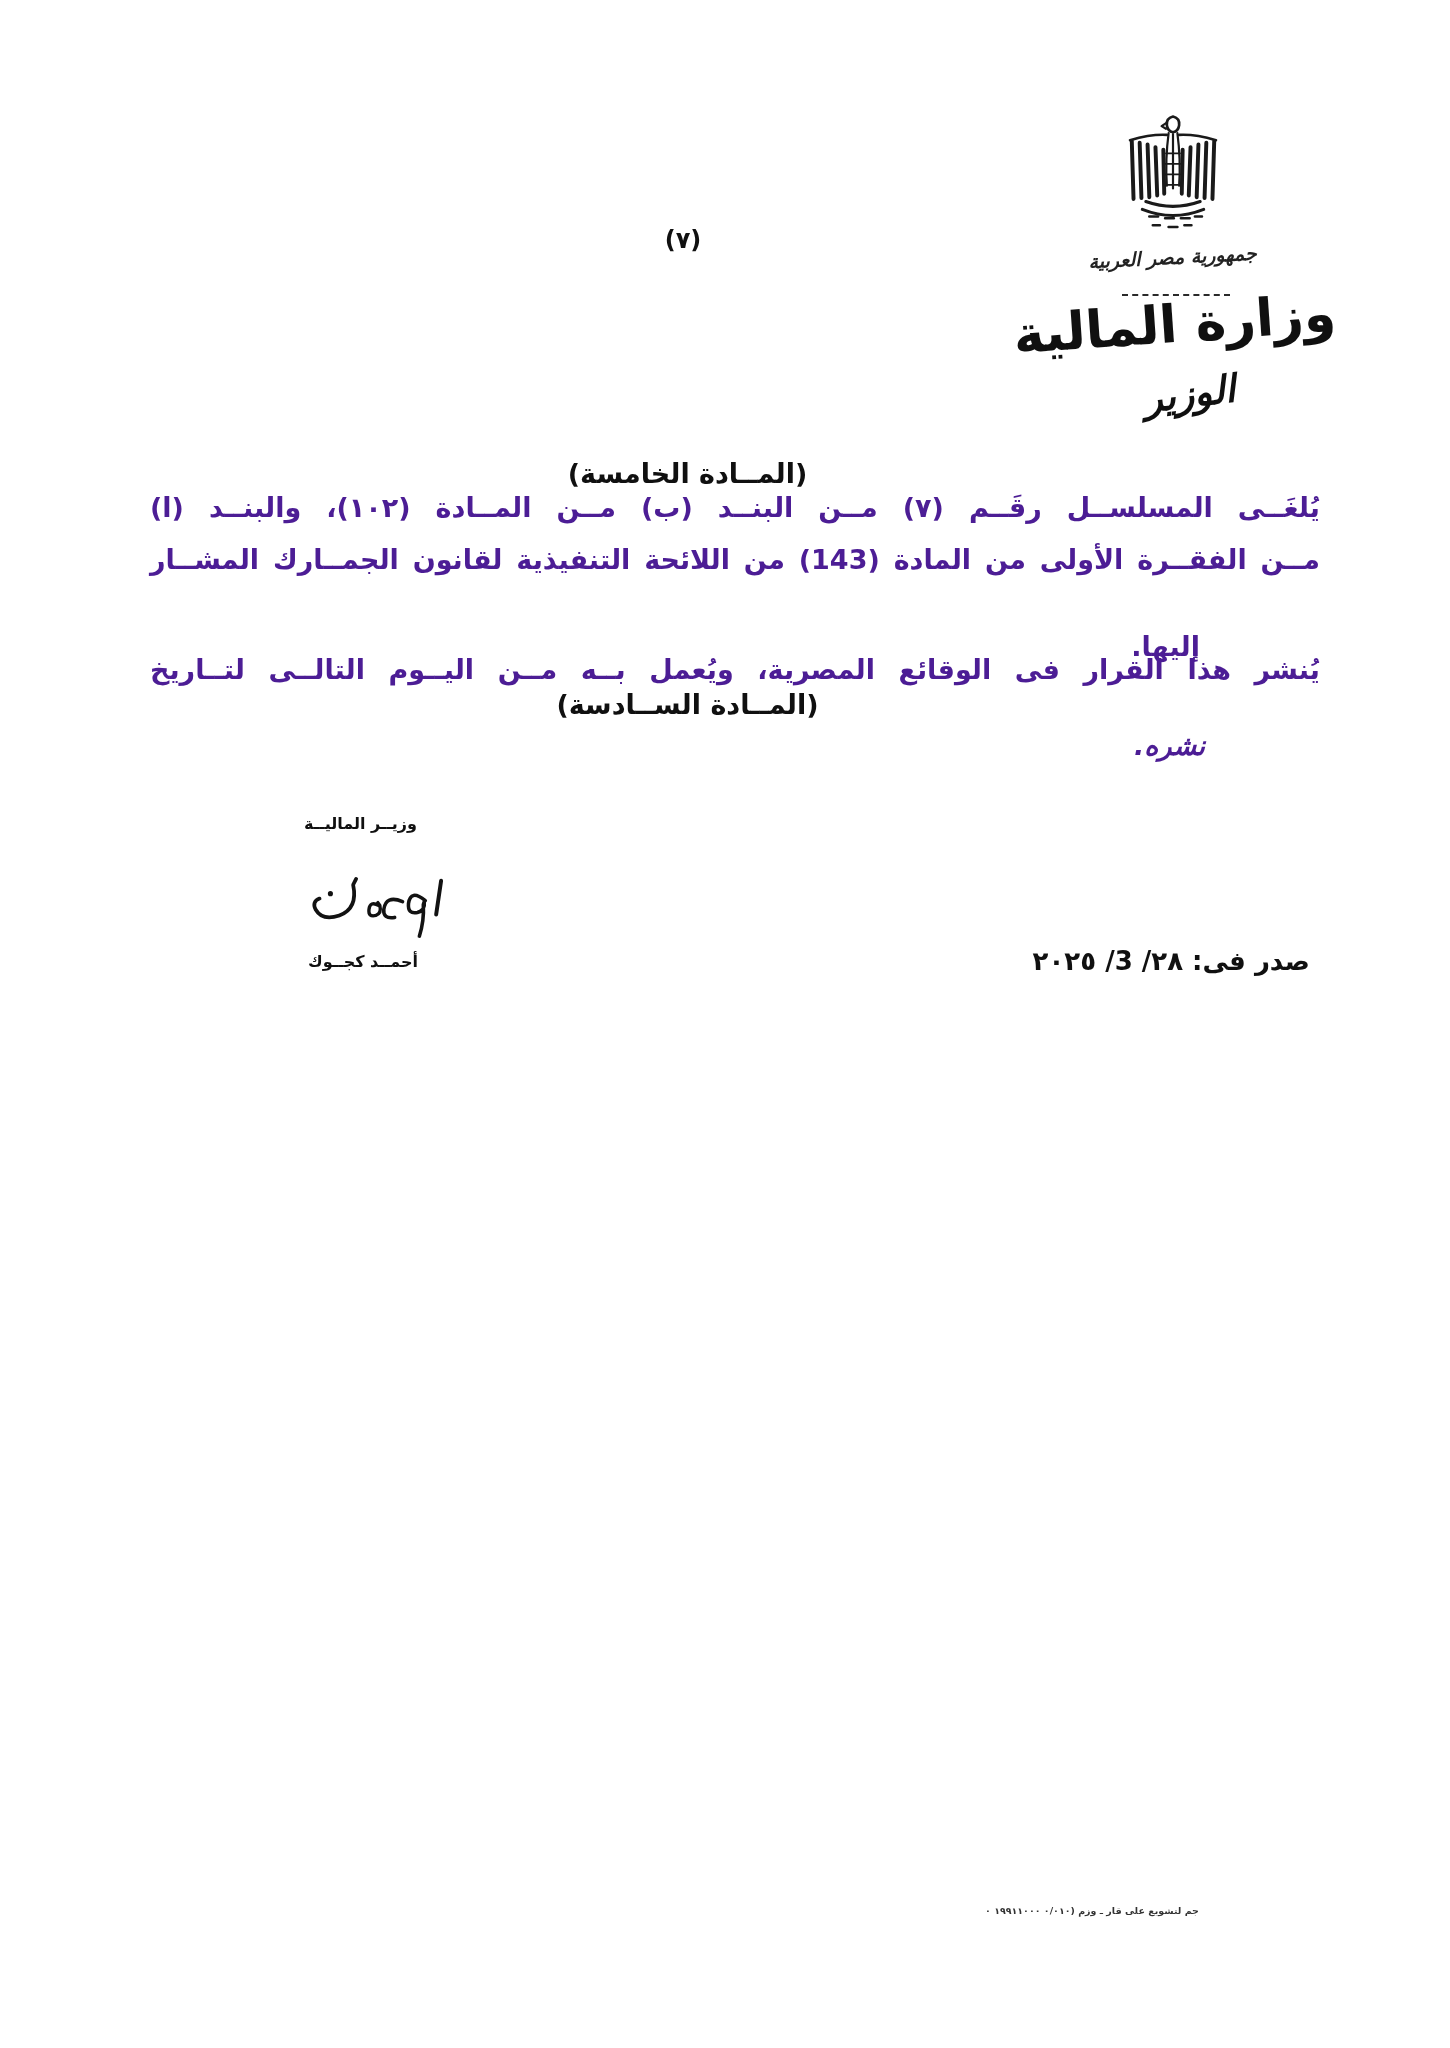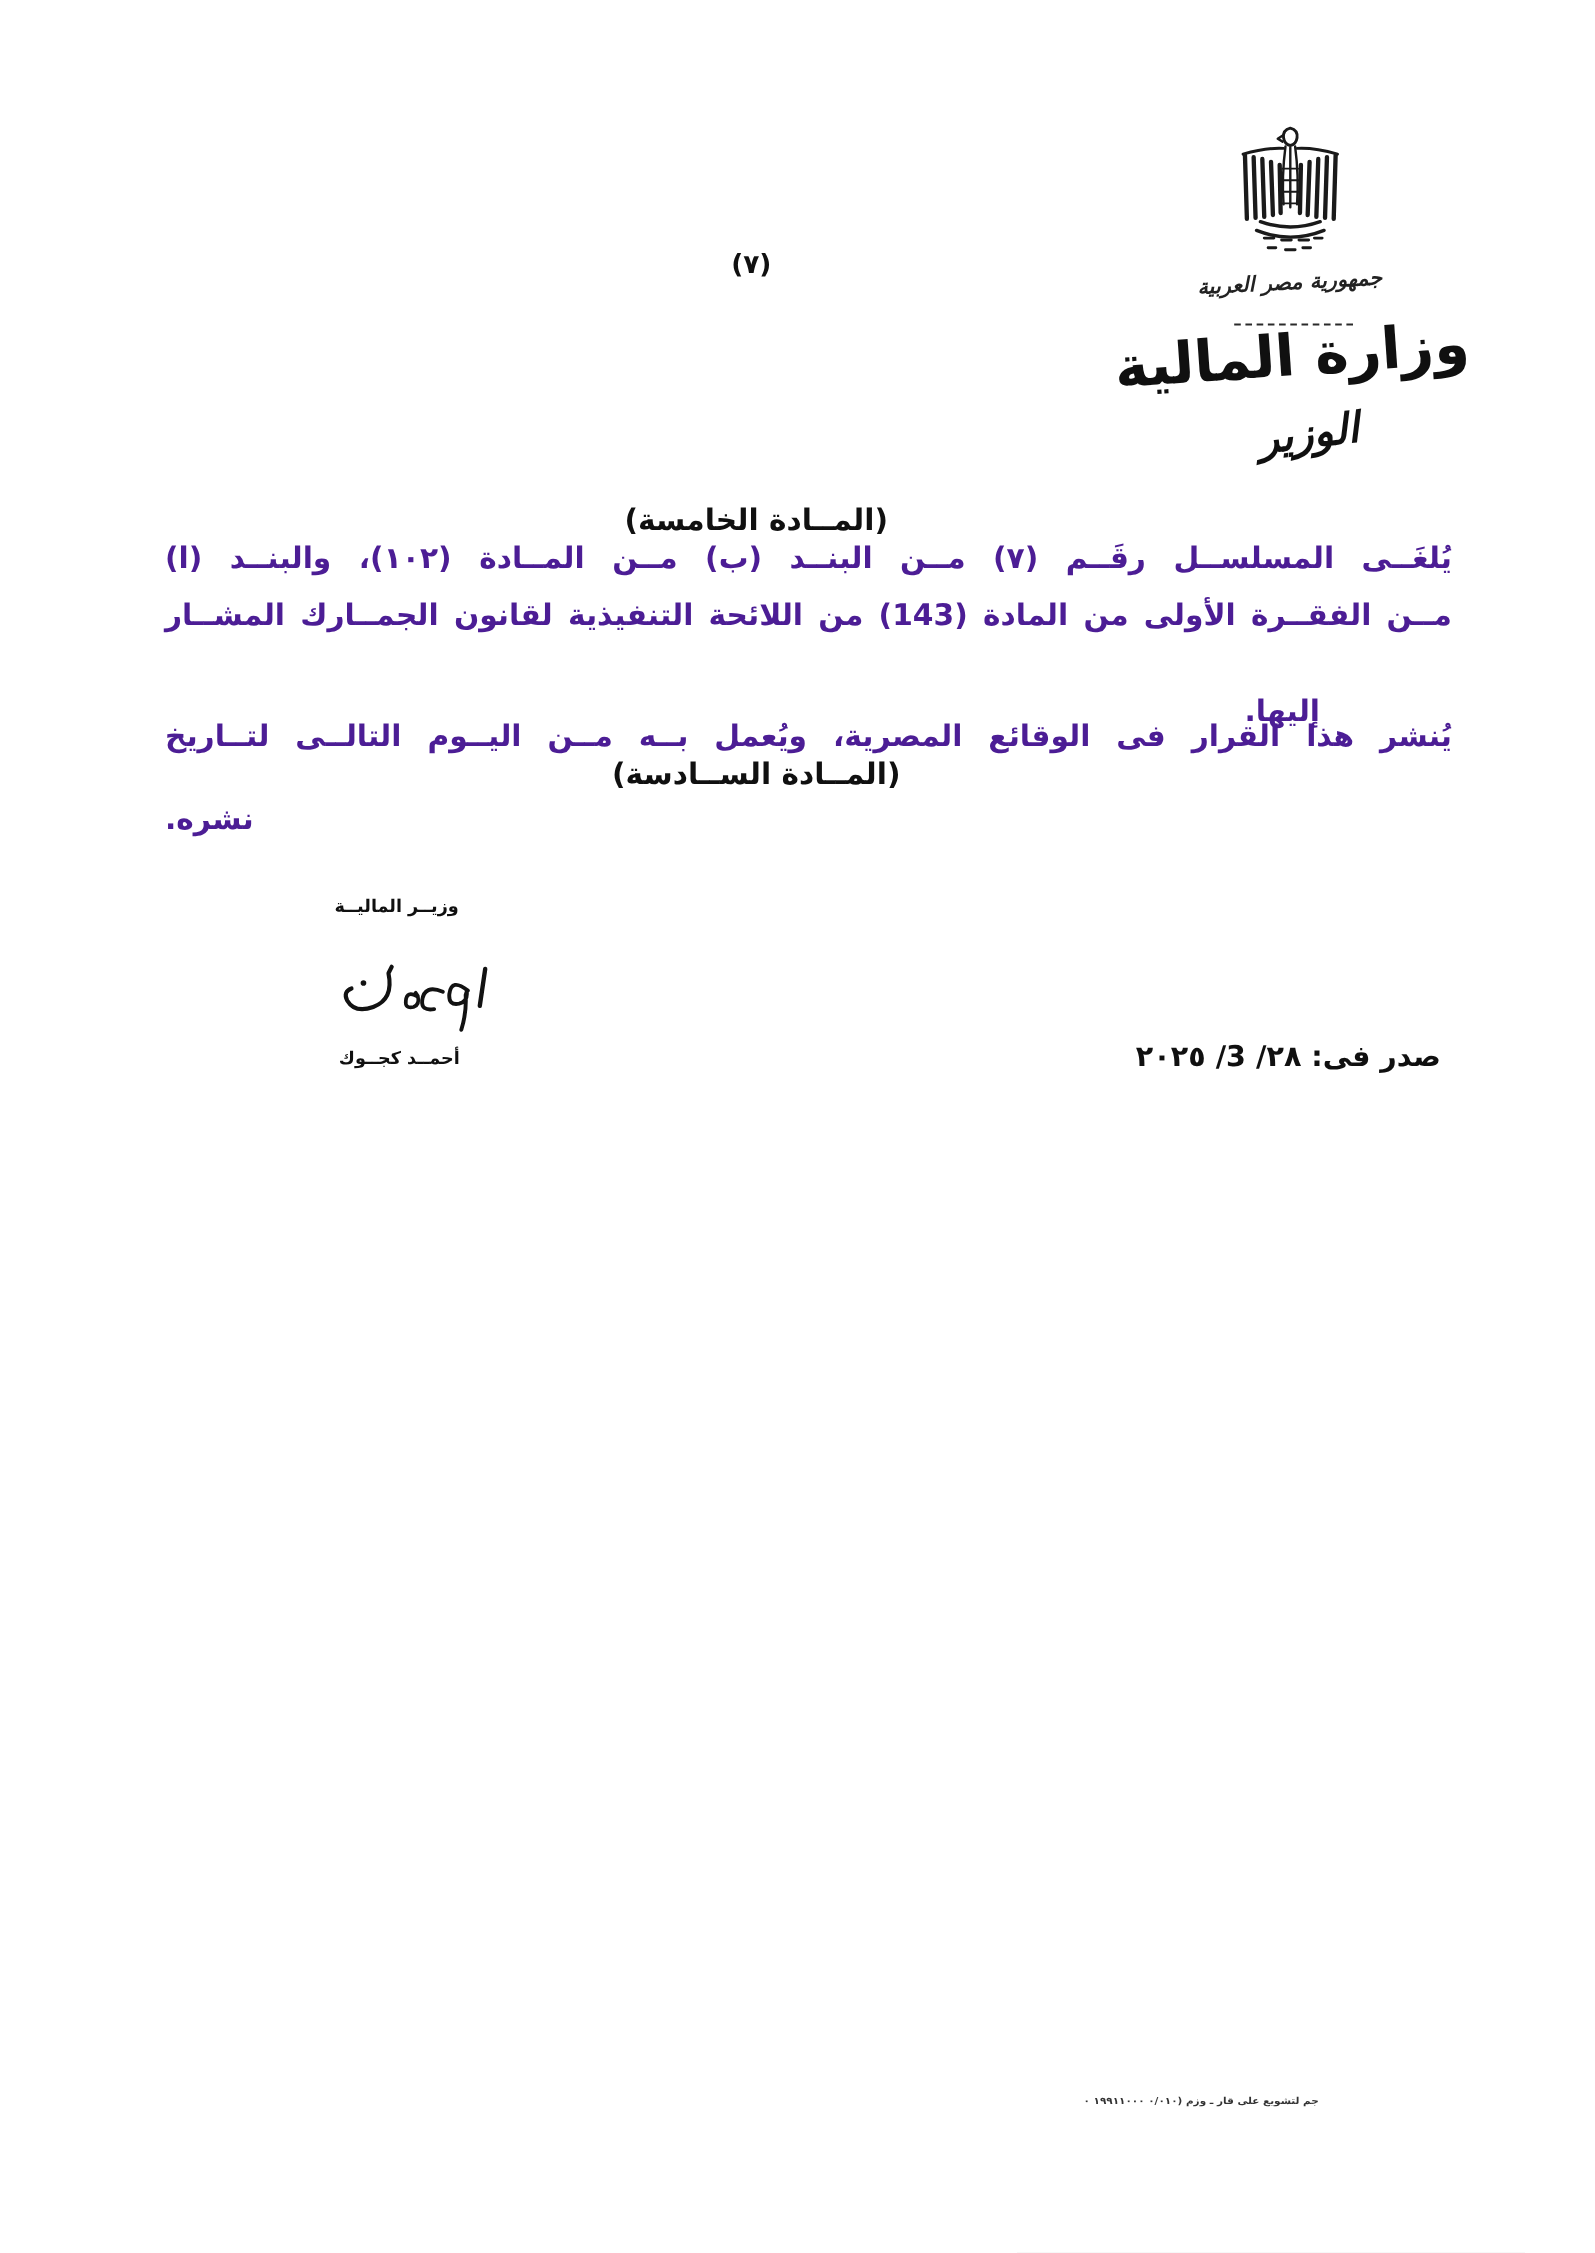--- a/index.html
+++ b/index.html
@@ -128,21 +128,21 @@
 
   <div class="abs heading ar" style="left:535px;top:430px;width:305px;margin-top:28px;">(المــادة الخامسة)</div>
 
   <div class="abs body-text just ar" style="left:150px;top:492px;width:1170px;">يُلغَــى المسلســل رقَــم (٧) مــن البنــد (ب) مــن المــادة (١٠٢)، والبنــد (ا)</div>
   <div class="abs body-text just ar" style="left:150px;top:544px;width:1170px;">مــن الفقــرة الأولى من المادة (143) من اللائحة التنفيذية لقانون الجمــارك المشــار</div>
   <div class="abs body-text ar" style="left:150px;top:590px;width:1170px;text-align:right;padding-left:0;box-sizing:border-box;padding-right:120px;margin-top:41px;">إليها.</div>
 
   <div class="abs heading ar" style="left:535px;top:689px;width:305px;">(المــادة الســادسة)</div>
 
   <div class="abs body-text just ar" style="left:150px;top:654px;width:1170px;">يُنشر هذا القرار فى الوقائع المصرية، ويُعمل بــه مــن اليــوم التالــى لتــاريخ</div>
-  <div class="abs body-text ar" style="left:150px;top:730px;width:1170px;text-align:left;box-sizing:border-box;padding-right:115px;">نشره.</div>
+  <div class="abs body-text ar" style="left:150px;top:730px;width:1170px;text-align:right;box-sizing:border-box;padding-right:115px;font-style:italic;">نشره.</div>
 
   <div class="abs sig-title ar" style="left:248px;top:814px;width:225px;">وزيــر الماليــة</div>
 
   <div class="abs" style="left:282px;top:868px;width:168px;height:80px;">
     <svg viewBox="0 0 170 75" width="168" height="80" fill="none" stroke="#121212" stroke-linecap="round" stroke-linejoin="round">
 
       <path d="M161 10 L156 44" stroke-width="4"></path>
 
       <path d="M145 30 q-15 -12 -17 3 q-1 11 9 9 q8 -2 7 -11 l-1 3 q1 16 -4 32" stroke-width="3.6"></path>
 

